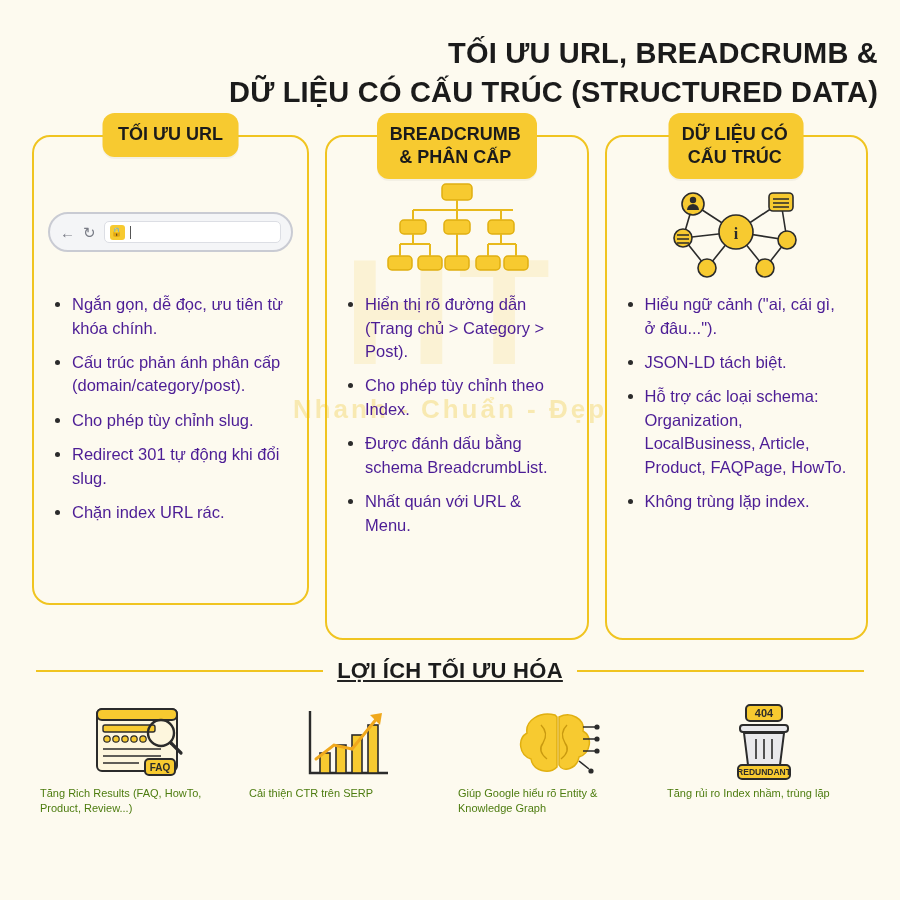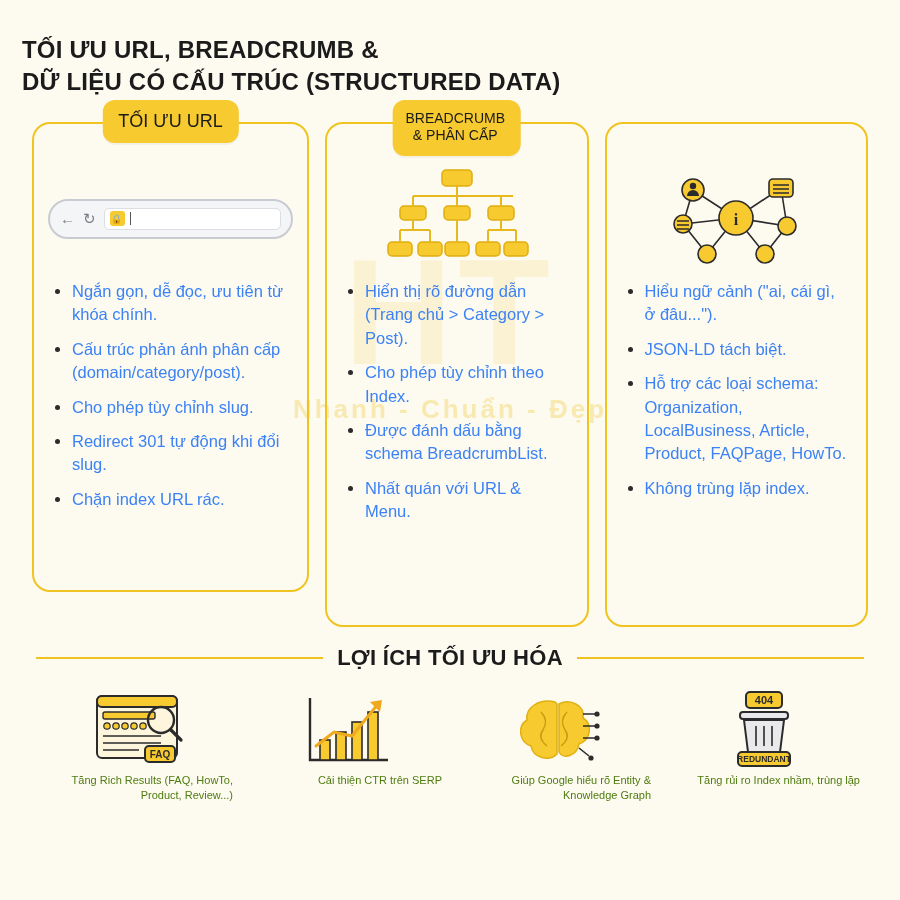--- a/index.html
+++ b/index.html
@@ -31,22 +31,22 @@
     font-size: 26px;
     letter-spacing: 3px;
     font-weight: bold;
     color: rgba(240, 196, 32, 0.30);
   }
 
   .page { position: relative; z-index: 2; padding: 26px 22px 0 22px; }
 
   h1.title {
     margin: 8px 0 0 0;
-    text-align: left;
-    font-size: 24px;
+    text-align: right;
+    font-size: 29px;
     line-height: 1.33;
     font-weight: bold;
     letter-spacing: 0.2px;
     color: #1b1b1b;
   }
   h1.title .l2 { display: block; }
 
   .columns {
     display: flex;
     gap: 16px;
@@ -67,29 +67,29 @@
 
   .tab {
     position: absolute;
     top: -22px;
     left: 50%;
     transform: translateX(-50%);
     background: #f7ca30;
     border-radius: 12px;
     padding: 10px 16px 11px 16px;
     text-align: center;
-    font-weight: normal;
+    font-weight: bold;
     font-size: 18px;
     line-height: 1.25;
     color: #1b1b1b;
     white-space: nowrap;
     box-shadow: 0 2px 0 rgba(0,0,0,0.04);
     z-index: 3;
   }
-  .tab.two-line { font-size: 14px; padding-left: 13px; }
+  .tab.two-line { font-size: 18px; padding-left: 13px; }
 
   .art {
     height: 110px;
     display: flex;
     align-items: center;
     justify-content: center;
     margin-bottom: 4px;
   }
 
   
@@ -129,50 +129,51 @@
     margin: 6px 0 0 0;
     padding: 0 2px 0 20px;
     list-style: none;
   }
   ul.bullets li {
     position: relative;
     font-size: 16.5px;
     line-height: 1.42;
     margin-bottom: 11px;
     padding-left: 4px;
-    color: #3b82f6;
+    color: #4c1d95;
   }
   ul.bullets li::before {
     content: "";
     position: absolute;
     left: -13px; top: 9px;
     width: 5px; height: 5px;
     border-radius: 50%;
     background: #2b2b2b;
   }
 
   
   .benefits { margin-top: 18px; padding: 0 14px; }
   .ben-head {
     display: flex; align-items: center; gap: 14px;
     justify-content: flex-start;
+    text-decoration: underline;
   }
   .ben-head .rule { flex: 1; height: 2px; background: #f0c420; }
   .ben-head .ben-title {
     font-weight: bold; font-size: 22px; letter-spacing: 0.3px; color: #1b1b1b;
     white-space: nowrap;
   }
   .ben-grid {
     display: flex;
     margin-top: 16px;
     gap: 8px;
   }
   .ben {
     flex: 1 1 0;
-    text-align: right;
+    text-align: left;
   }
   .ben .icon { height: 86px; display: flex; align-items: center; justify-content: center; }
   .ben .cap {
     font-size: 11px;
     line-height: 1.38;
     color: #4d7c0f;
     padding: 0 4px;
   }
 </style>
 </head>
@@ -245,20 +246,24 @@
         <ul class="bullets">
           <li>Hiển thị rõ đường dẫn (Trang chủ &gt; Category &gt; Post).</li>
           <li>Cho phép tùy chỉnh theo Index.</li>
           <li>Được đánh dấu bằng schema BreadcrumbList.</li>
           <li>Nhất quán với URL &amp; Menu.</li>
         </ul>
       </div>
     </div>
 
     <div class="col">
+      <div class="tab two-line">
+        <div>DỮ LIỆU CÓ</div>
+        <div>CẤU TRÚC</div>
+      </div>
       <div class="card tall">
         <div class="art">
           <svg width="150" height="105" viewBox="0 0 150 105">
             <g stroke="#2b2b2b" stroke-width="1.6" fill="none">
               <path d="M32 24 L75 52 L120 22 M32 24 L22 58 M22 58 L75 52 M75 52 L126 60 M22 58 L46 88 M46 88 L75 52 M75 52 L104 88 M104 88 L126 60 M120 22 L126 60"></path>
             </g>
             <g fill="#f7ca30" stroke="#2b2b2b" stroke-width="1.6">
               <circle cx="32" cy="24" r="11"></circle>
               <circle cx="22" cy="58" r="9"></circle>
               <circle cx="46" cy="88" r="9"></circle>

